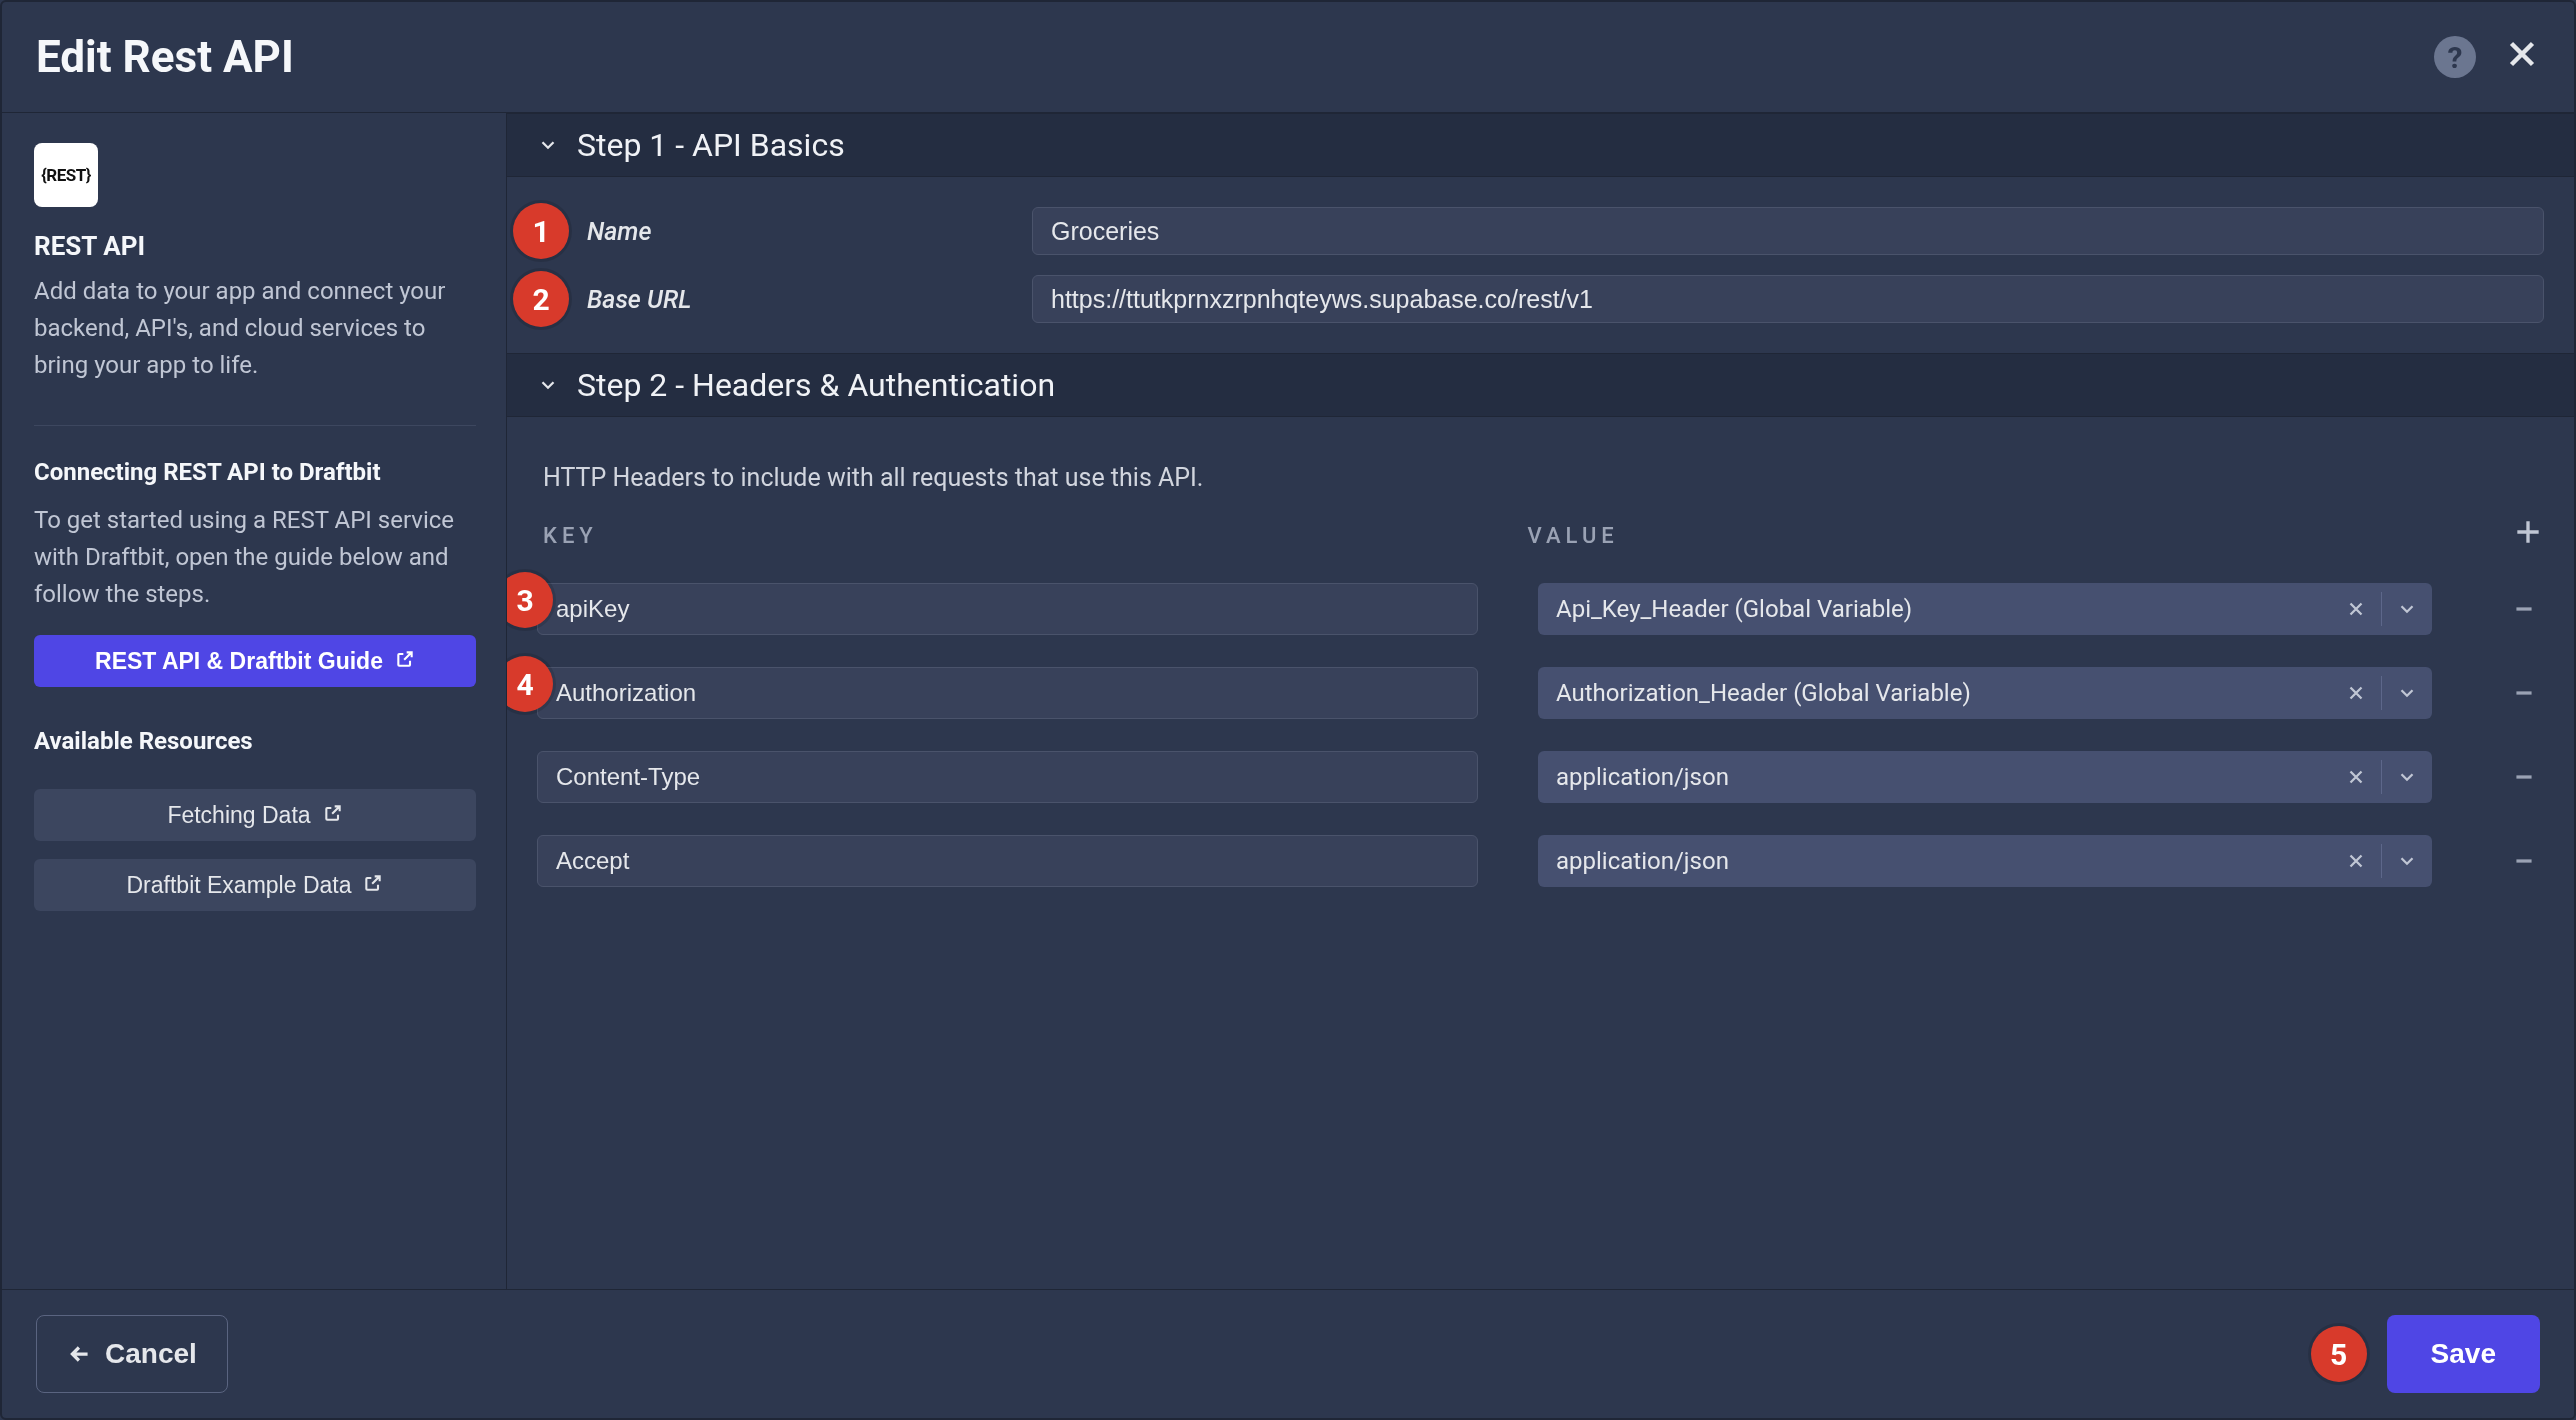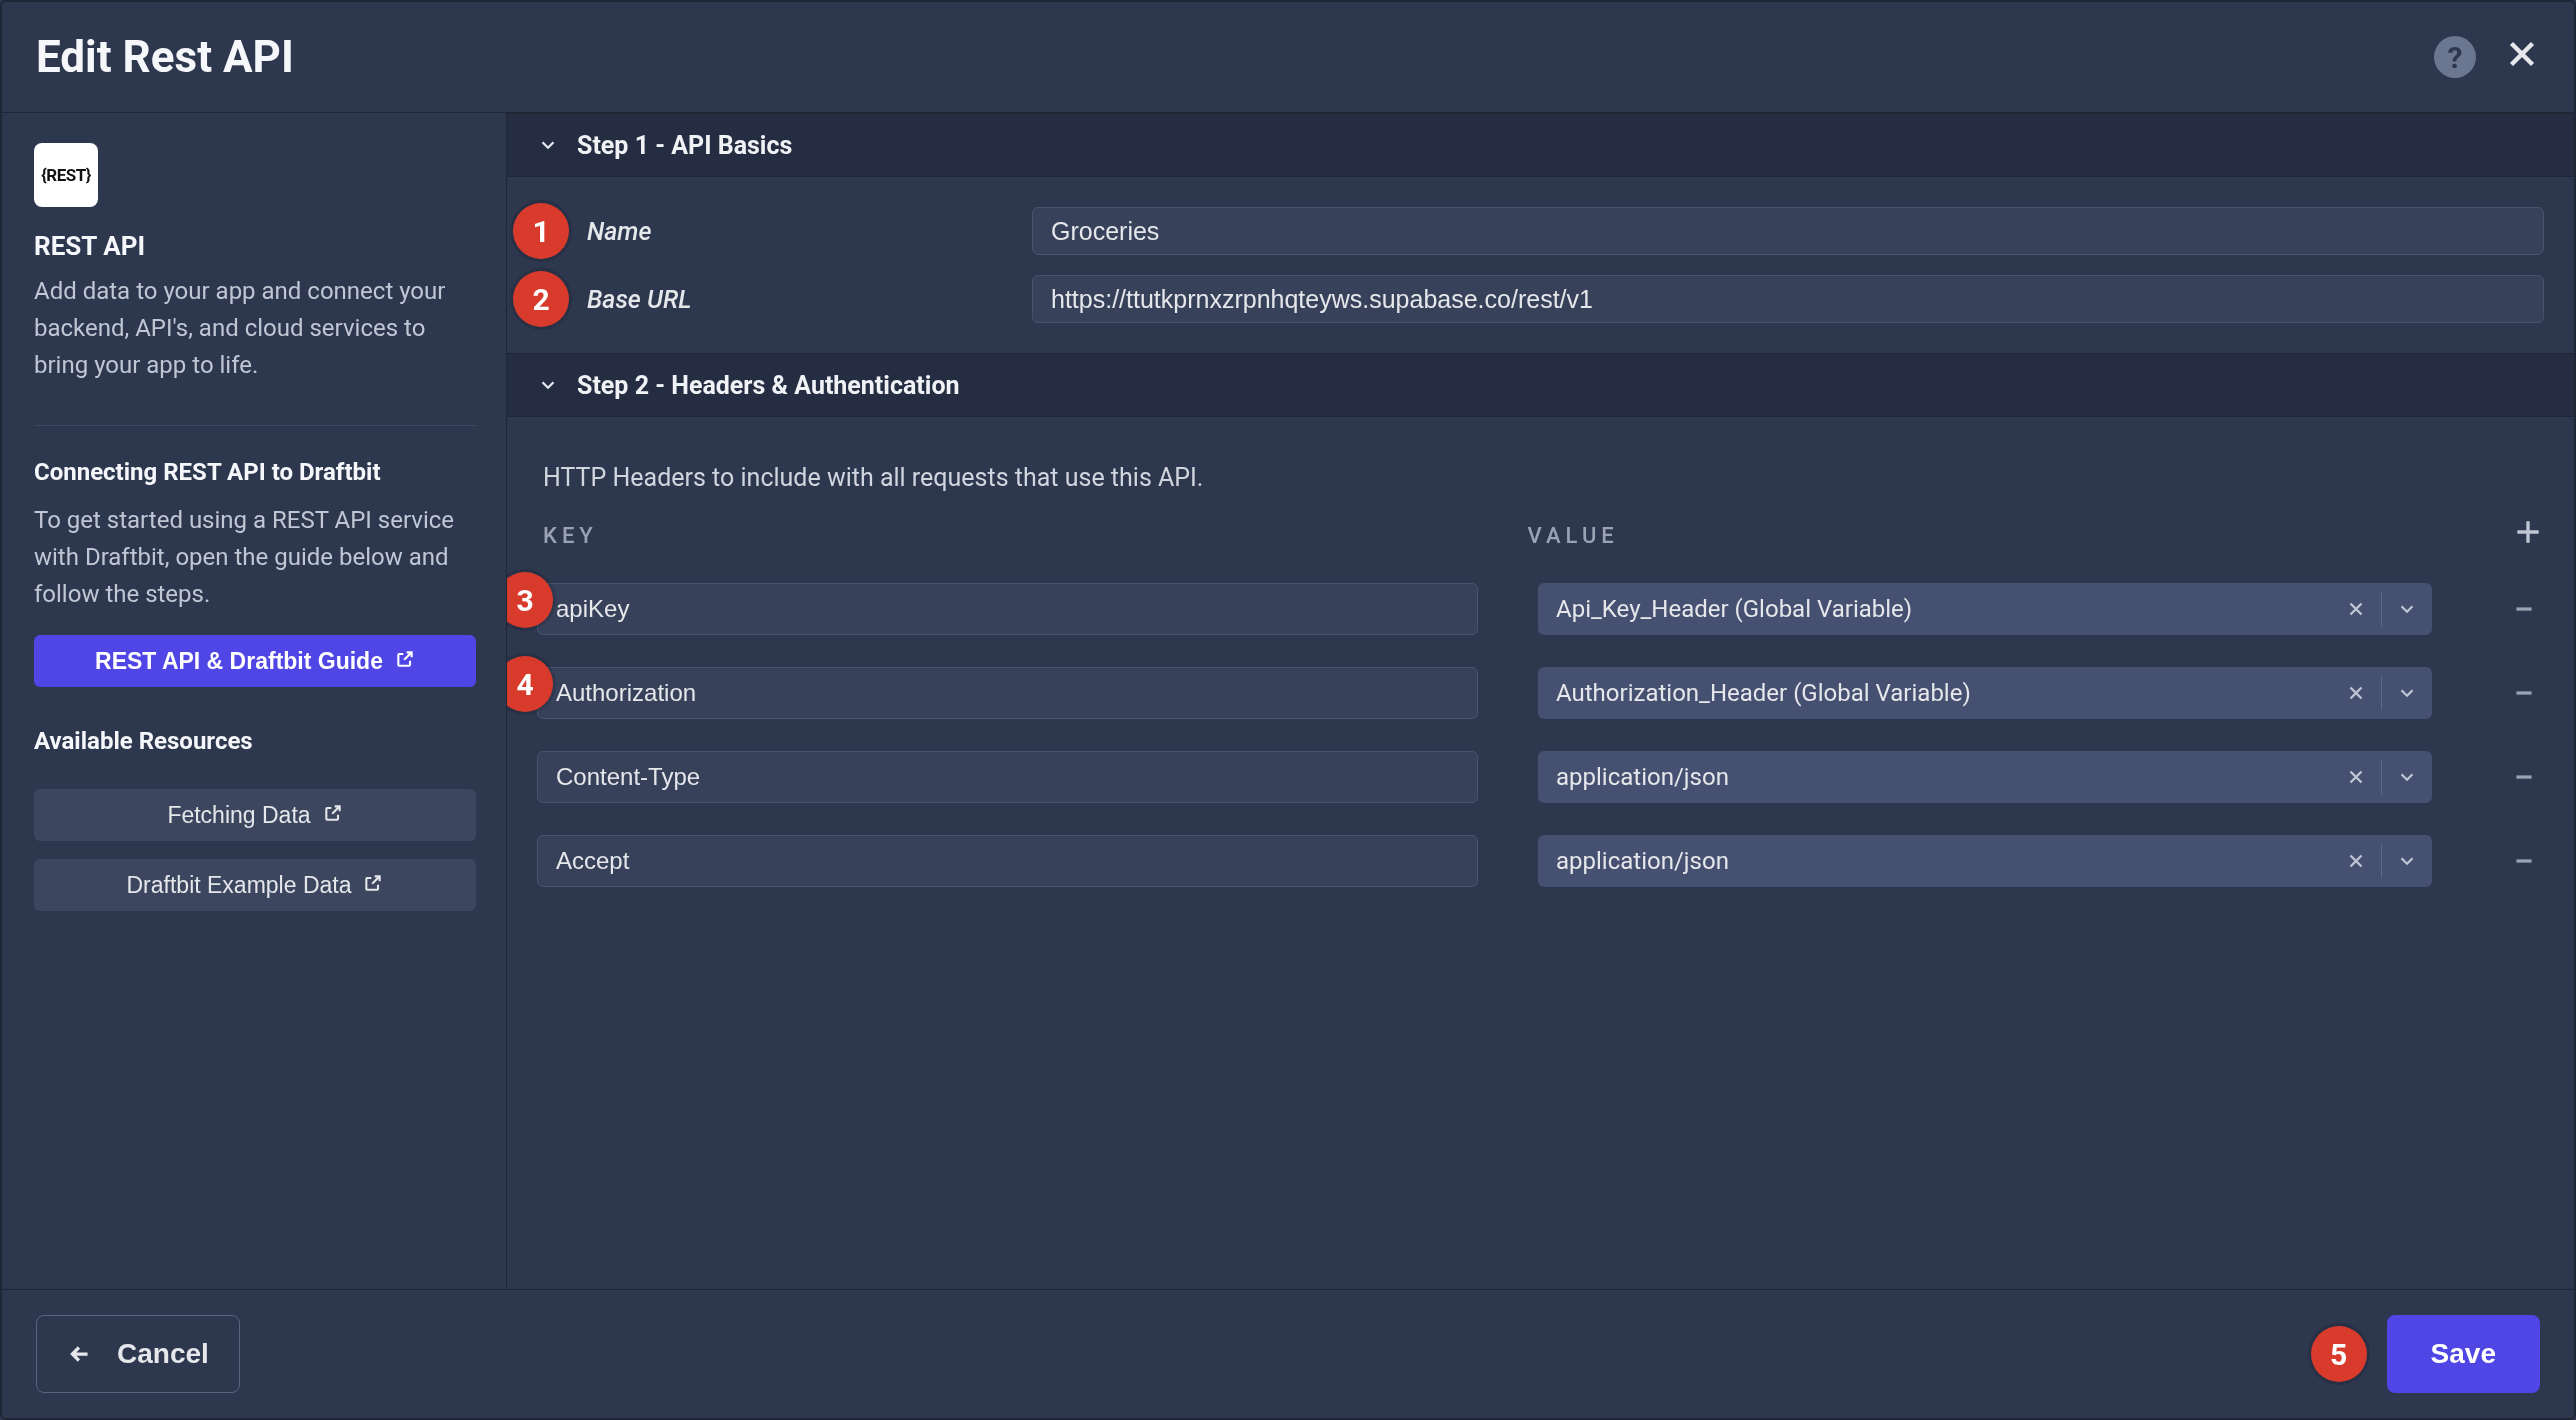--- a/index.html
+++ b/index.html
@@ -71,21 +71,21 @@
     width:100%;height:52px;display:flex;align-items:center;justify-content:center;gap:12px;
     font-size:23px;font-weight:500;cursor:pointer;margin-top:18px;
   }
   .ext-icon svg { width:20px;height:20px;stroke:currentColor;stroke-width:2.5;fill:none; }
   .main { flex:1; display:flex;flex-direction:column;overflow:auto; }
   .step-header {
     background:#242d41;border-bottom:1px solid #1f2636;border-top:1px solid #1f2636;
     height:64px;display:flex;align-items:center;gap:18px;padding:0 30px;
   }
   .step-header svg{width:22px;height:22px;stroke:#e5e7eb;stroke-width:2.5;fill:none;}
-  .step-header span{font-size:25px;font-weight:700;color:#f0f2f6;text-align:center;}
+  .step-header span{font-size:32px;font-weight:400;color:#f0f2f6;text-align:center;}
   .step-body { padding:22px 30px 30px; }
   .form-row {
     display:flex;align-items:center;gap:28px;height:68px;position:relative;
   }
   .form-label { width:467px; font-size:25px;color:#e5e7eb;font-weight:500; padding-left:50px;font-style:italic;}
   .form-input {
     flex:1;background:#38415a;border:1px solid #4a536b;border-radius:6px;
     height:48px;padding:0 18px;color:#e5e7eb;font-size:25px;outline:none;
   }
   .note { font-size:25px;color:#d1d5de;margin:24px 0 24px 6px; }
@@ -112,21 +112,21 @@
   .kv-clear svg,.kv-chev svg{width:22px;height:22px;stroke:#c0c6d4;stroke-width:2.5;fill:none;}
   .kv-remove{width:40px;display:flex;align-items:center;justify-content:center;cursor:pointer;margin-left:12px;}
   .kv-remove svg{width:26px;height:26px;stroke:#9aa2b4;stroke-width:3;}
   .footer {
     height:129px;border-top:1px solid #1f2636;
     display:flex;align-items:center;justify-content:space-between;padding:0 34px;
     position:relative;
   }
   .cancel-btn{
     background:transparent;border:1.5px solid #5a6480;border-radius:8px;color:#e5e7eb;
-    height:78px;padding:0 30px;display:flex;align-items:center;gap:24px;font-size:28px;font-weight:600;cursor:pointer;
+    height:78px;padding:0 30px;display:flex;align-items:center;gap:12px;font-size:28px;font-weight:600;cursor:pointer;
   }
   .cancel-btn svg{width:26px;height:26px;stroke:#e5e7eb;stroke-width:3;fill:none;}
   .save-btn{
     background:#4f46e5;border:none;border-radius:8px;color:#fff;
     height:78px;padding:0 44px;font-size:28px;font-weight:700;cursor:pointer;
   }
   .callout {
     position:absolute;width:56px;height:56px;border-radius:50%;
     background:#d83a2b;color:#fff;display:flex;align-items:center;justify-content:center;
     font-size:30px;font-weight:700;z-index:5;

